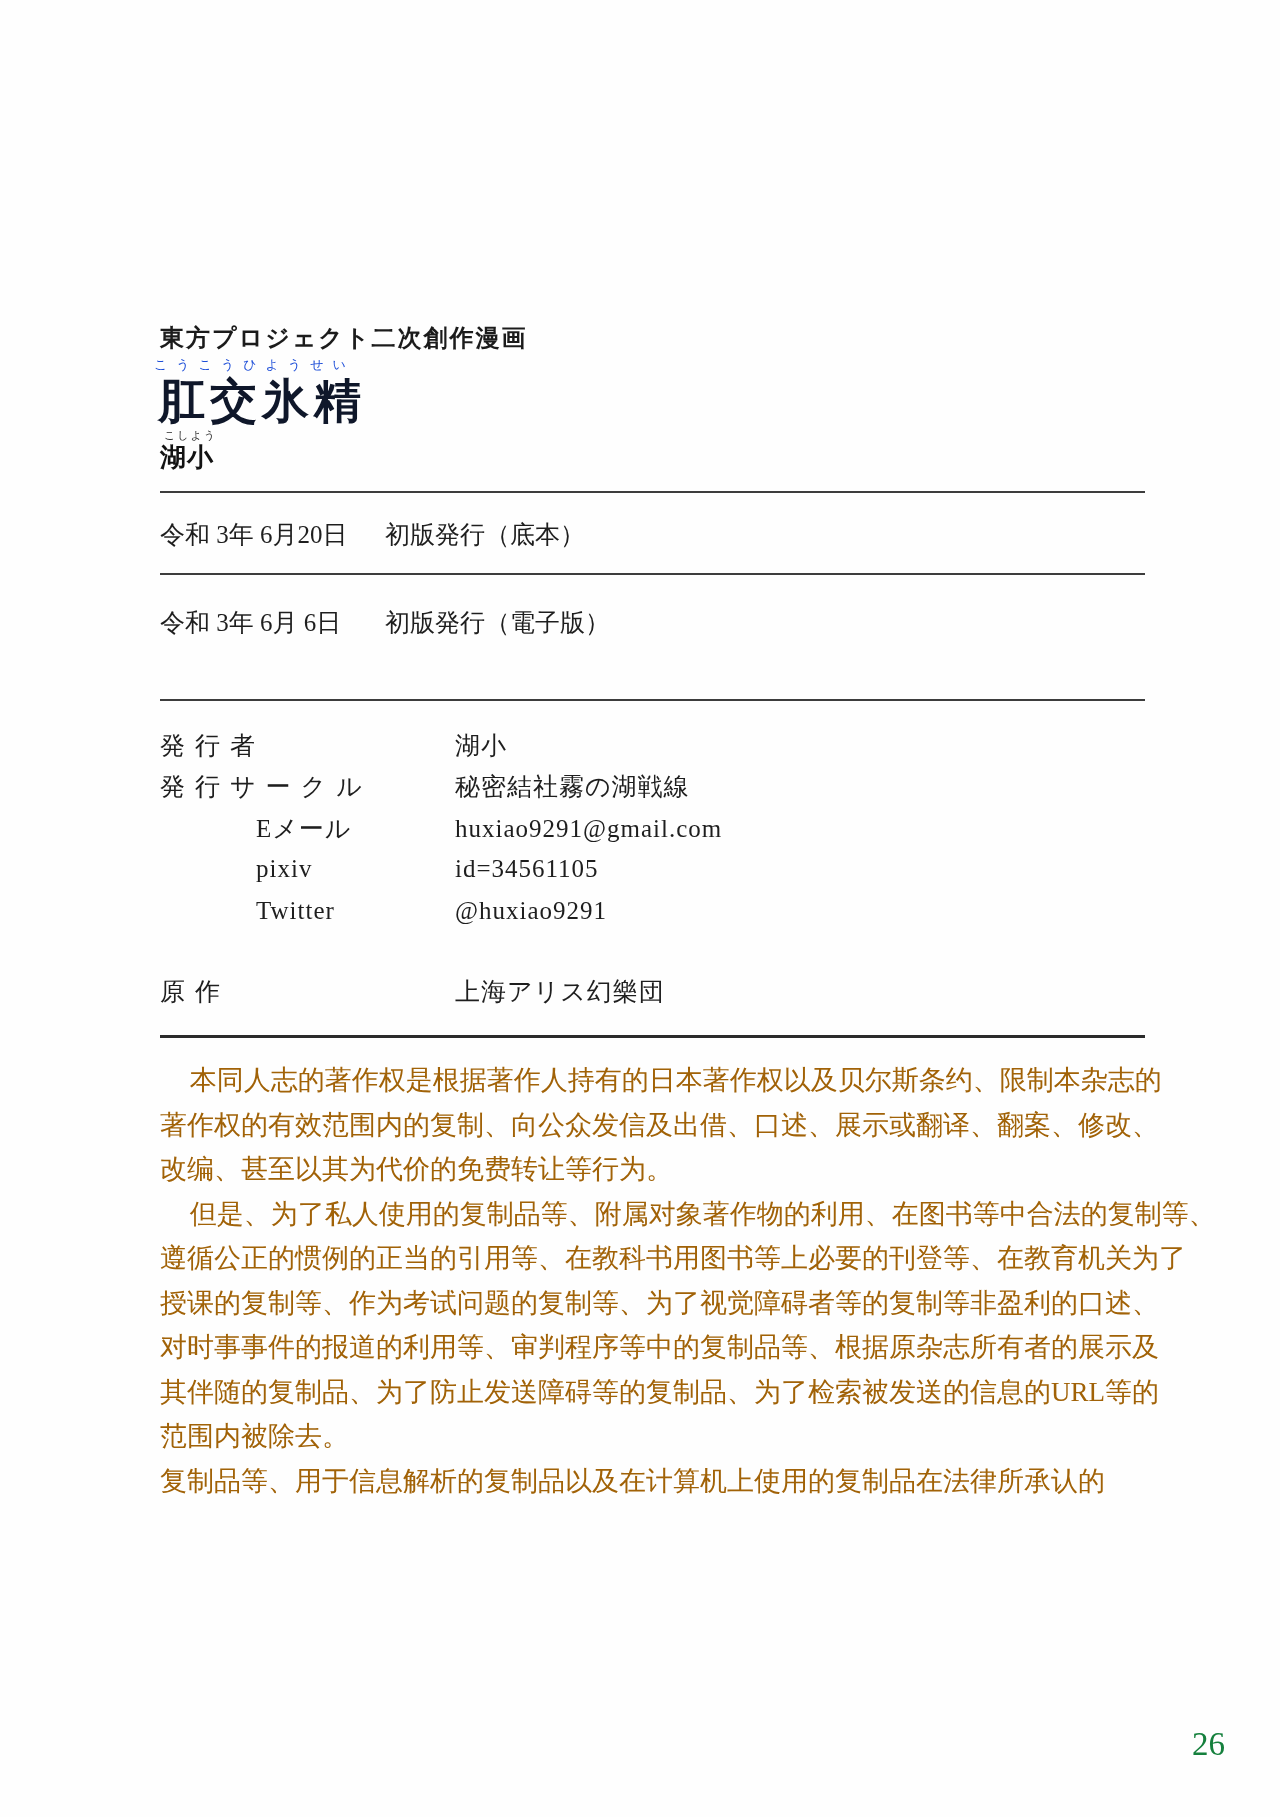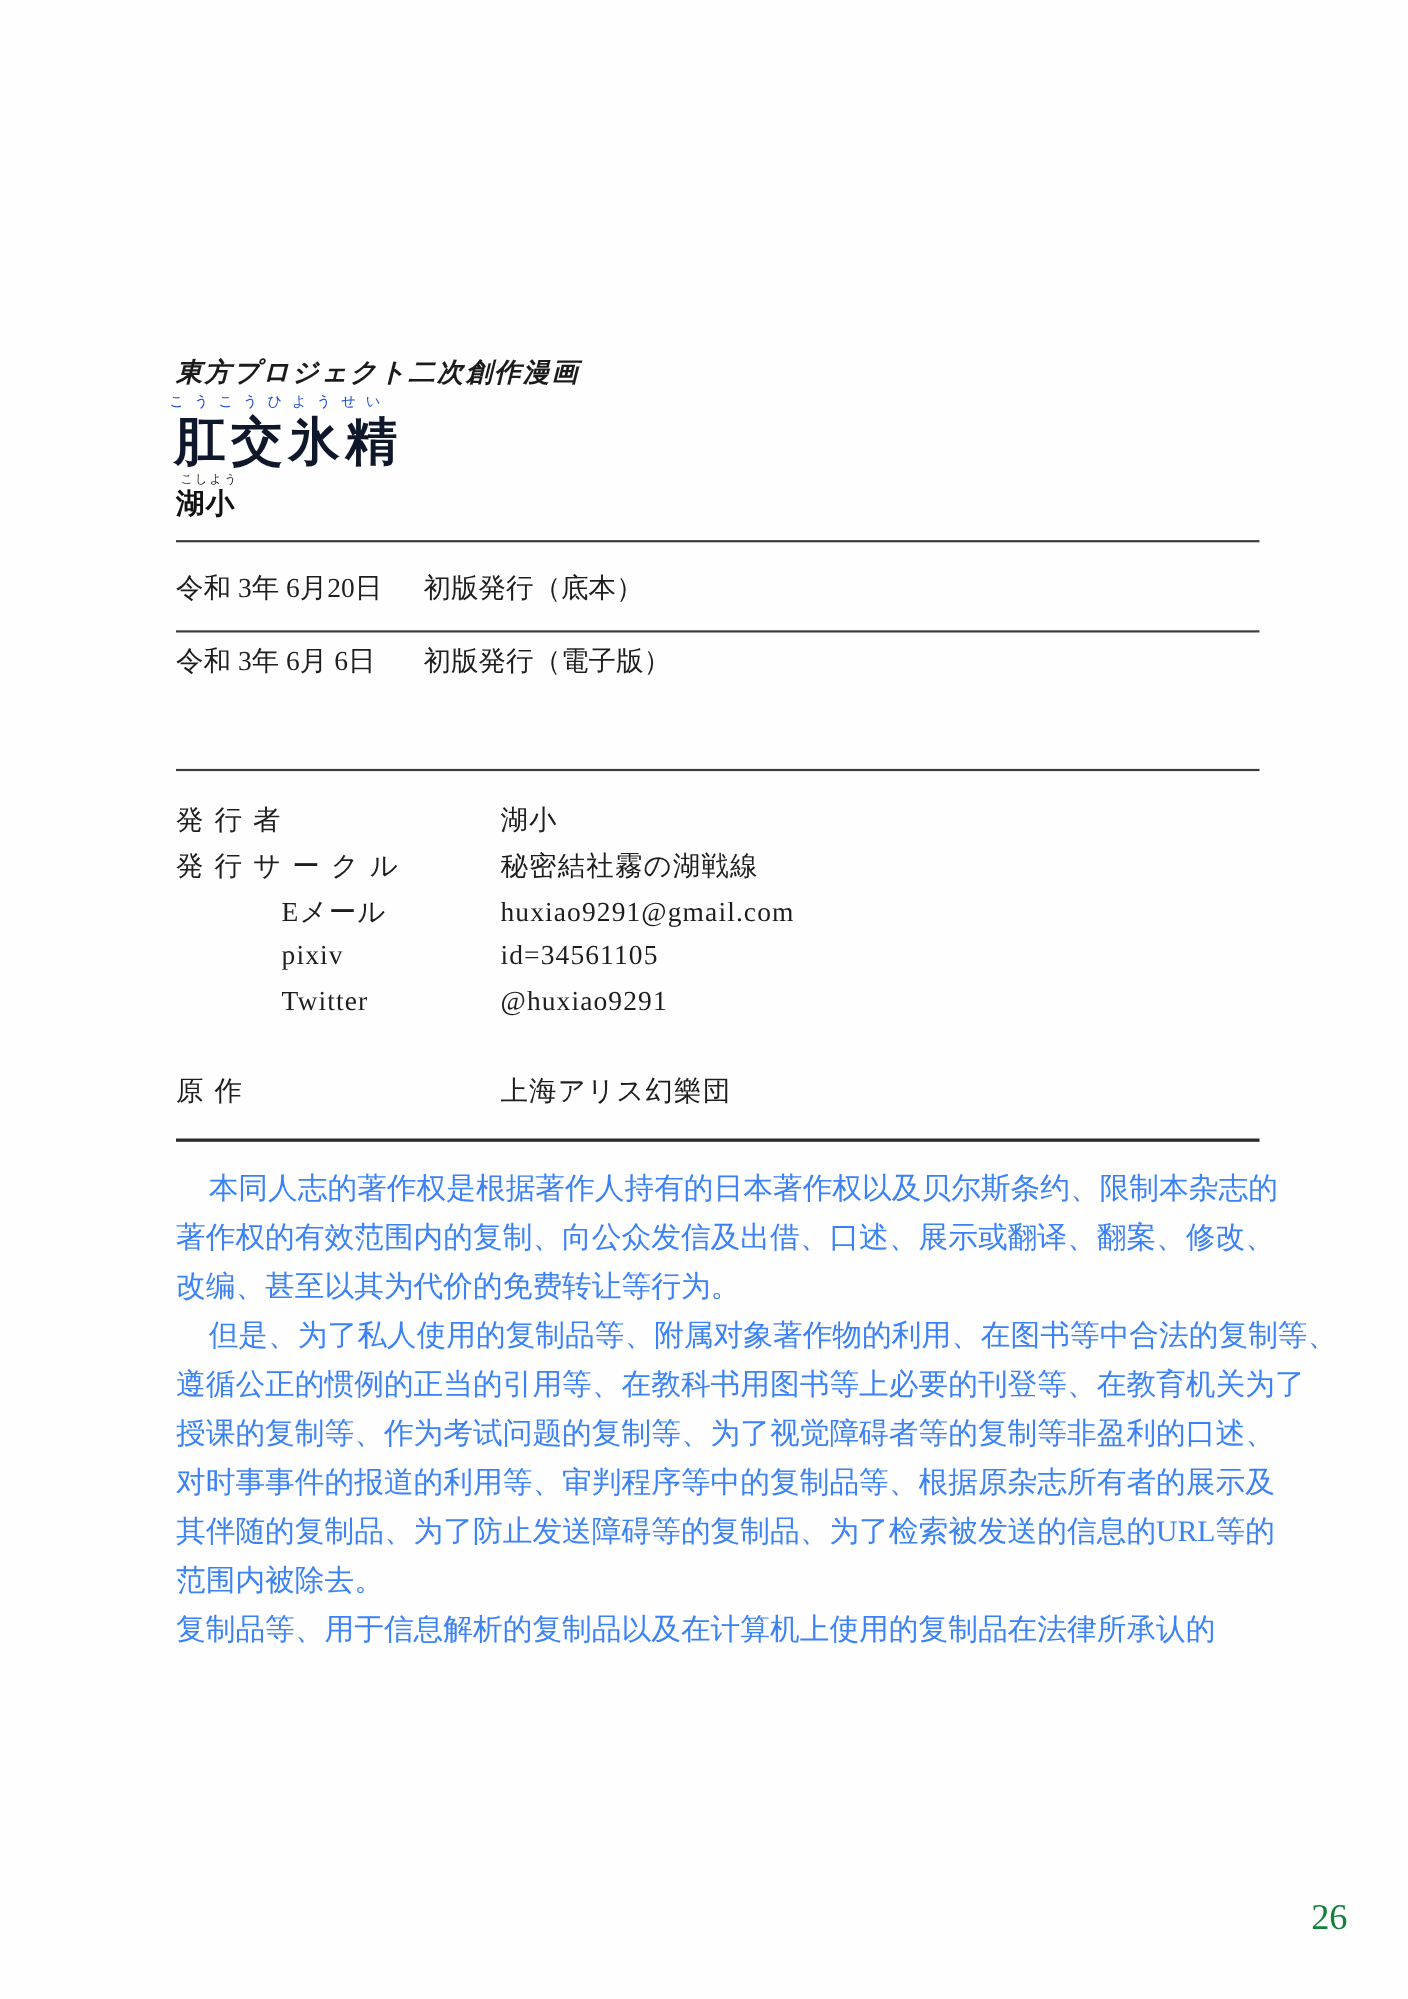--- a/index.html
+++ b/index.html
@@ -17,21 +17,20 @@
     overflow: hidden;
   }
   .abs { position: absolute; }
 
   
   .series-title {
     left: 160px; top: 322px;
     font-family: "Liberation Sans", "DejaVu Sans", sans-serif;
     font-size: 24px; font-weight: 600; letter-spacing: 2px;
     color: #1b1b1b;
-    font-style: italic;
   }
   .title-ruby {
     left: 154px; top: 356px;
     font-family: "Liberation Sans", "DejaVu Sans", sans-serif;
     font-size: 13px; letter-spacing: 9px; color: #1d4ed8;
   }
   .book-title {
     left: 158px; top: 370px;
     font-family: "Liberation Sans", "DejaVu Sans", sans-serif;
     font-size: 47px; font-weight: 800; letter-spacing: 5px;
@@ -62,21 +61,21 @@
 
   
   .edition-row {
     left: 160px; width: 985px;
     display: flex; align-items: baseline;
     font-size: 25px; color: #1e1e1e;
     white-space: pre;
   }
   .edition-row .ed-date { width: 225px; flex: 0 0 auto; }
   .edition-row.e1 { top: 518px; }
-  .edition-row.e2 { top: 584px; }
+  .edition-row.e2 { top: 606px; }
   .edition-row.e3 { top: 643px; }
 
   
   .info-row {
     left: 160px; width: 985px;
     display: flex; align-items: baseline;
     font-size: 25px; color: #1e1e1e;
     white-space: pre;
   }
   .info-row .label { width: 295px; flex: 0 0 auto; letter-spacing: 10px; }
@@ -86,21 +85,21 @@
   .info-row.i2 { top: 770px; }
   .info-row.i3 { top: 812px; }
   .info-row.i4 { top: 855px; }
   .info-row.i5 { top: 897px; }
   .info-row.i6 { top: 975px; }
 
   
   .copyright {
     left: 160px; top: 1058px; width: 990px;
     font-size: 27px; line-height: 44.5px;
-    color: #3b82f6; letter-spacing: 0;
+    color: #a16207; letter-spacing: 0;
   }
   .copyright .line { white-space: nowrap; }
   .copyright .line.indent { text-indent: 1.1em; }
 
   
   .page-number {
     left: 1192px; top: 1726px;
     font-size: 33px; color: #15803d;
     font-family: "Liberation Serif", "DejaVu Serif", serif;
   }

